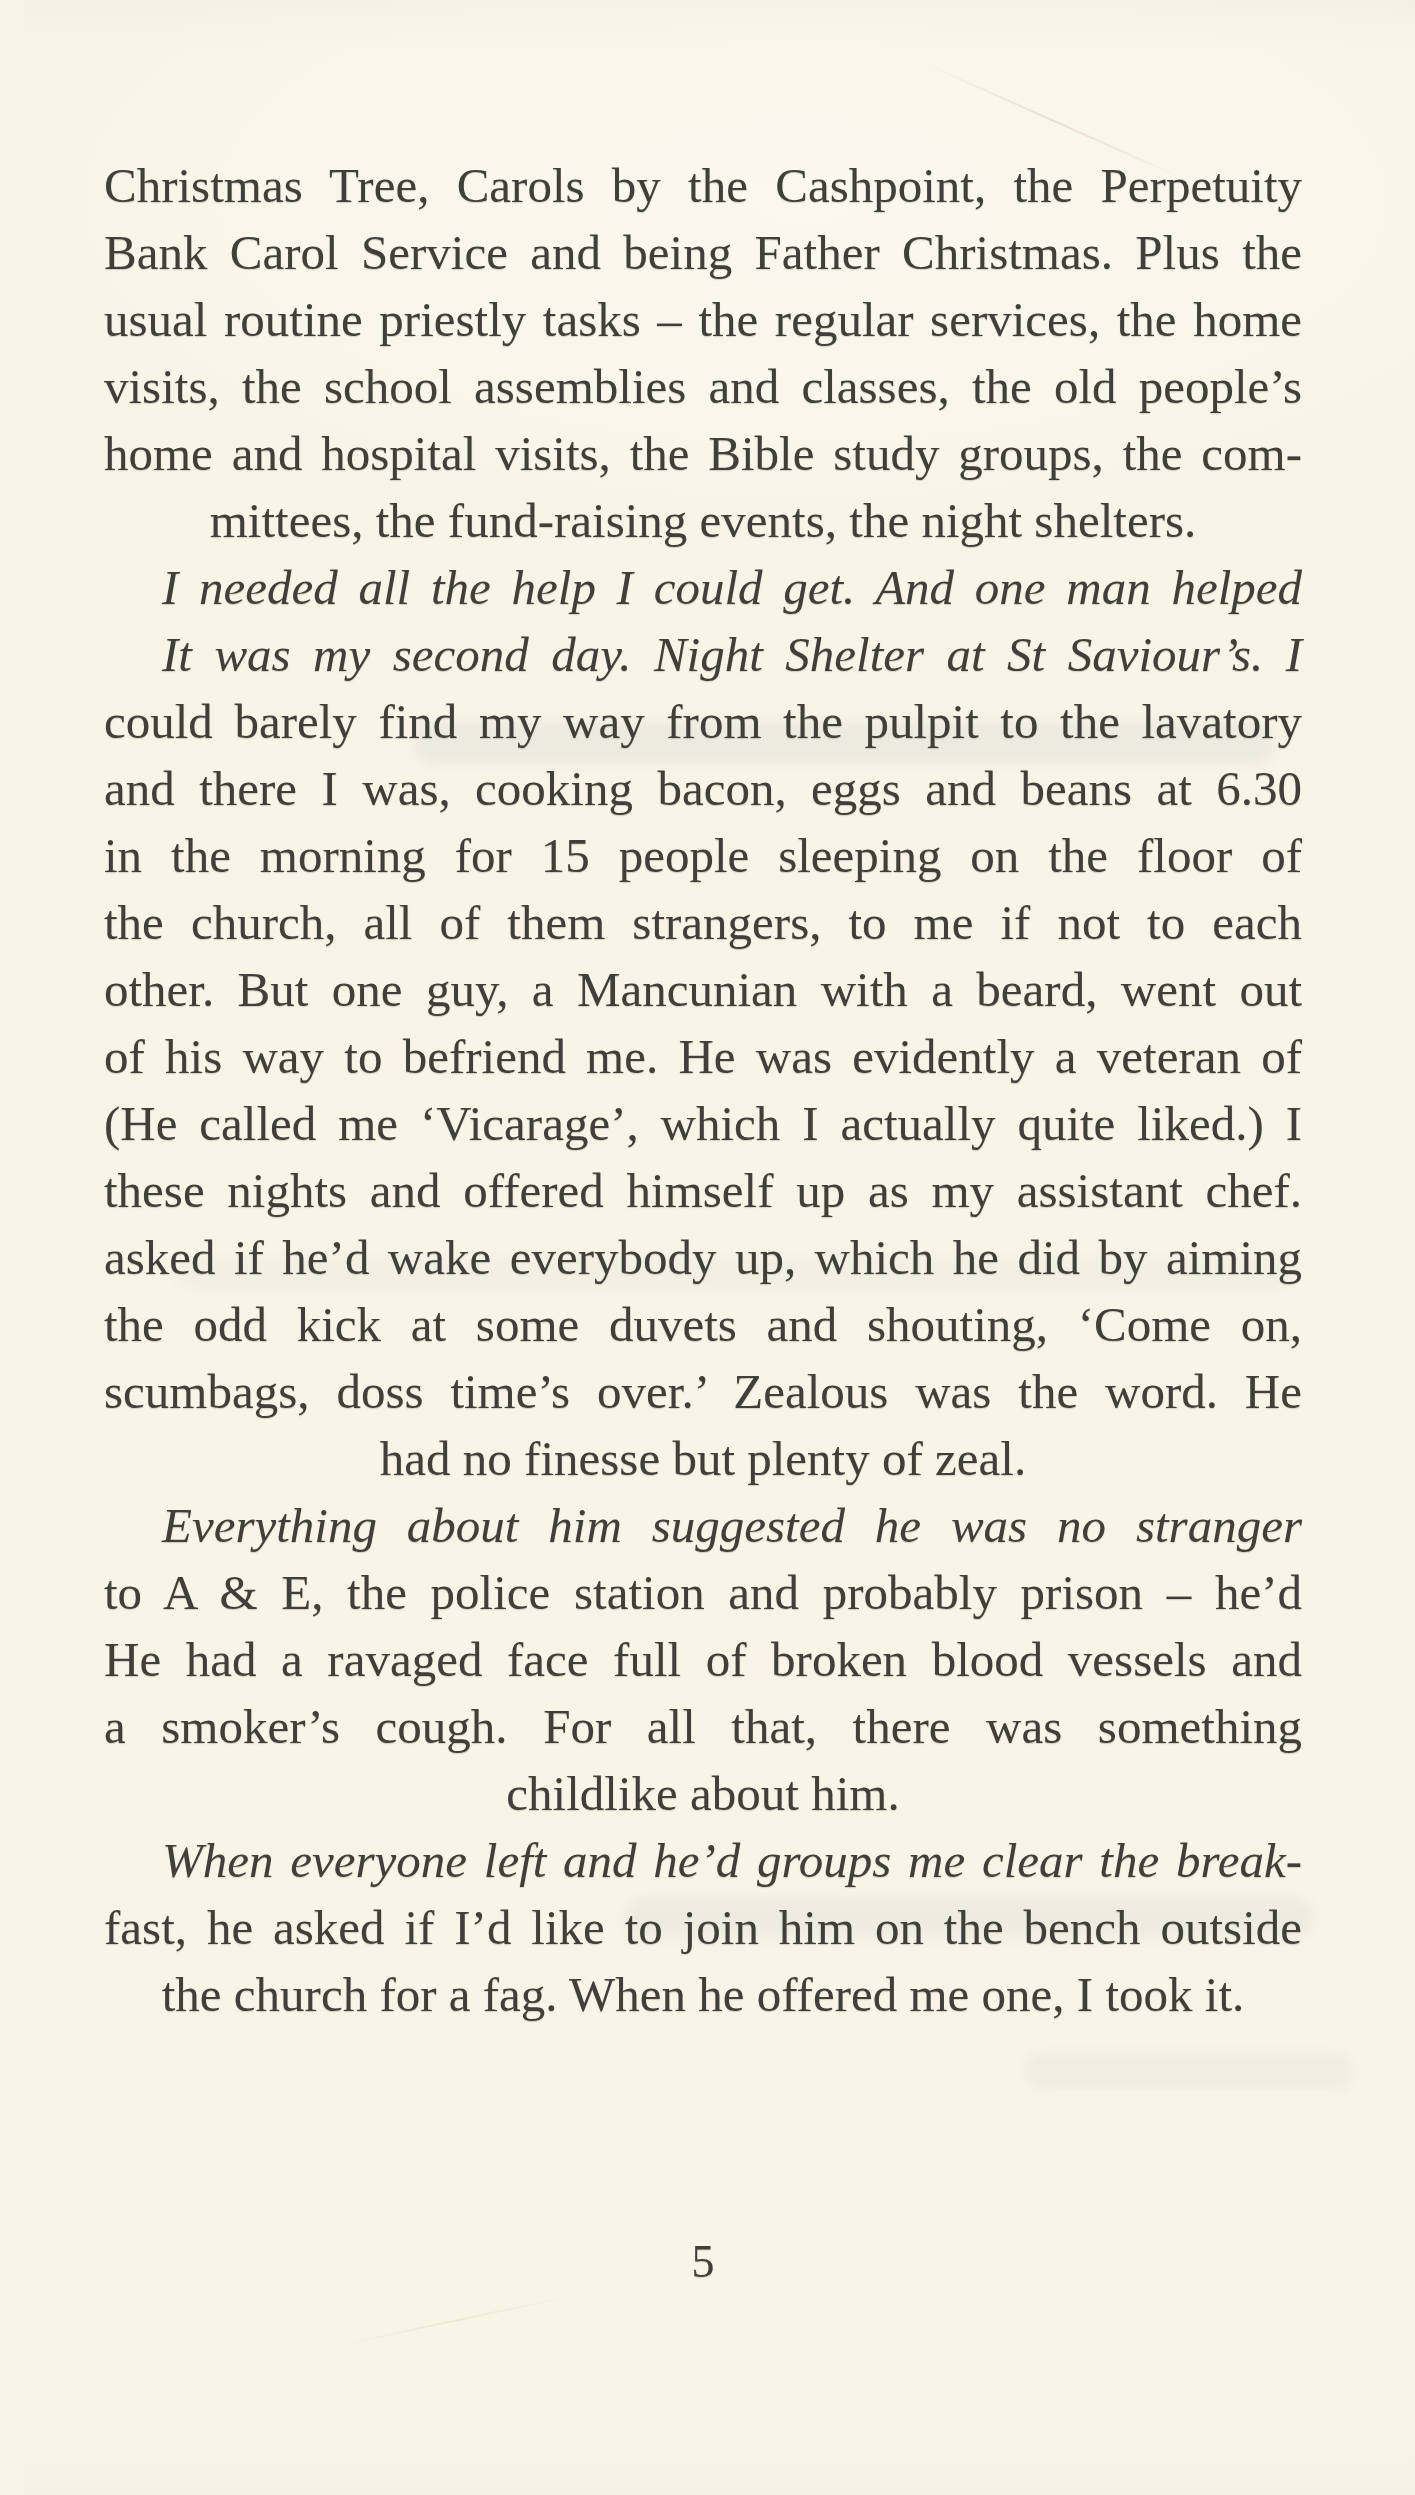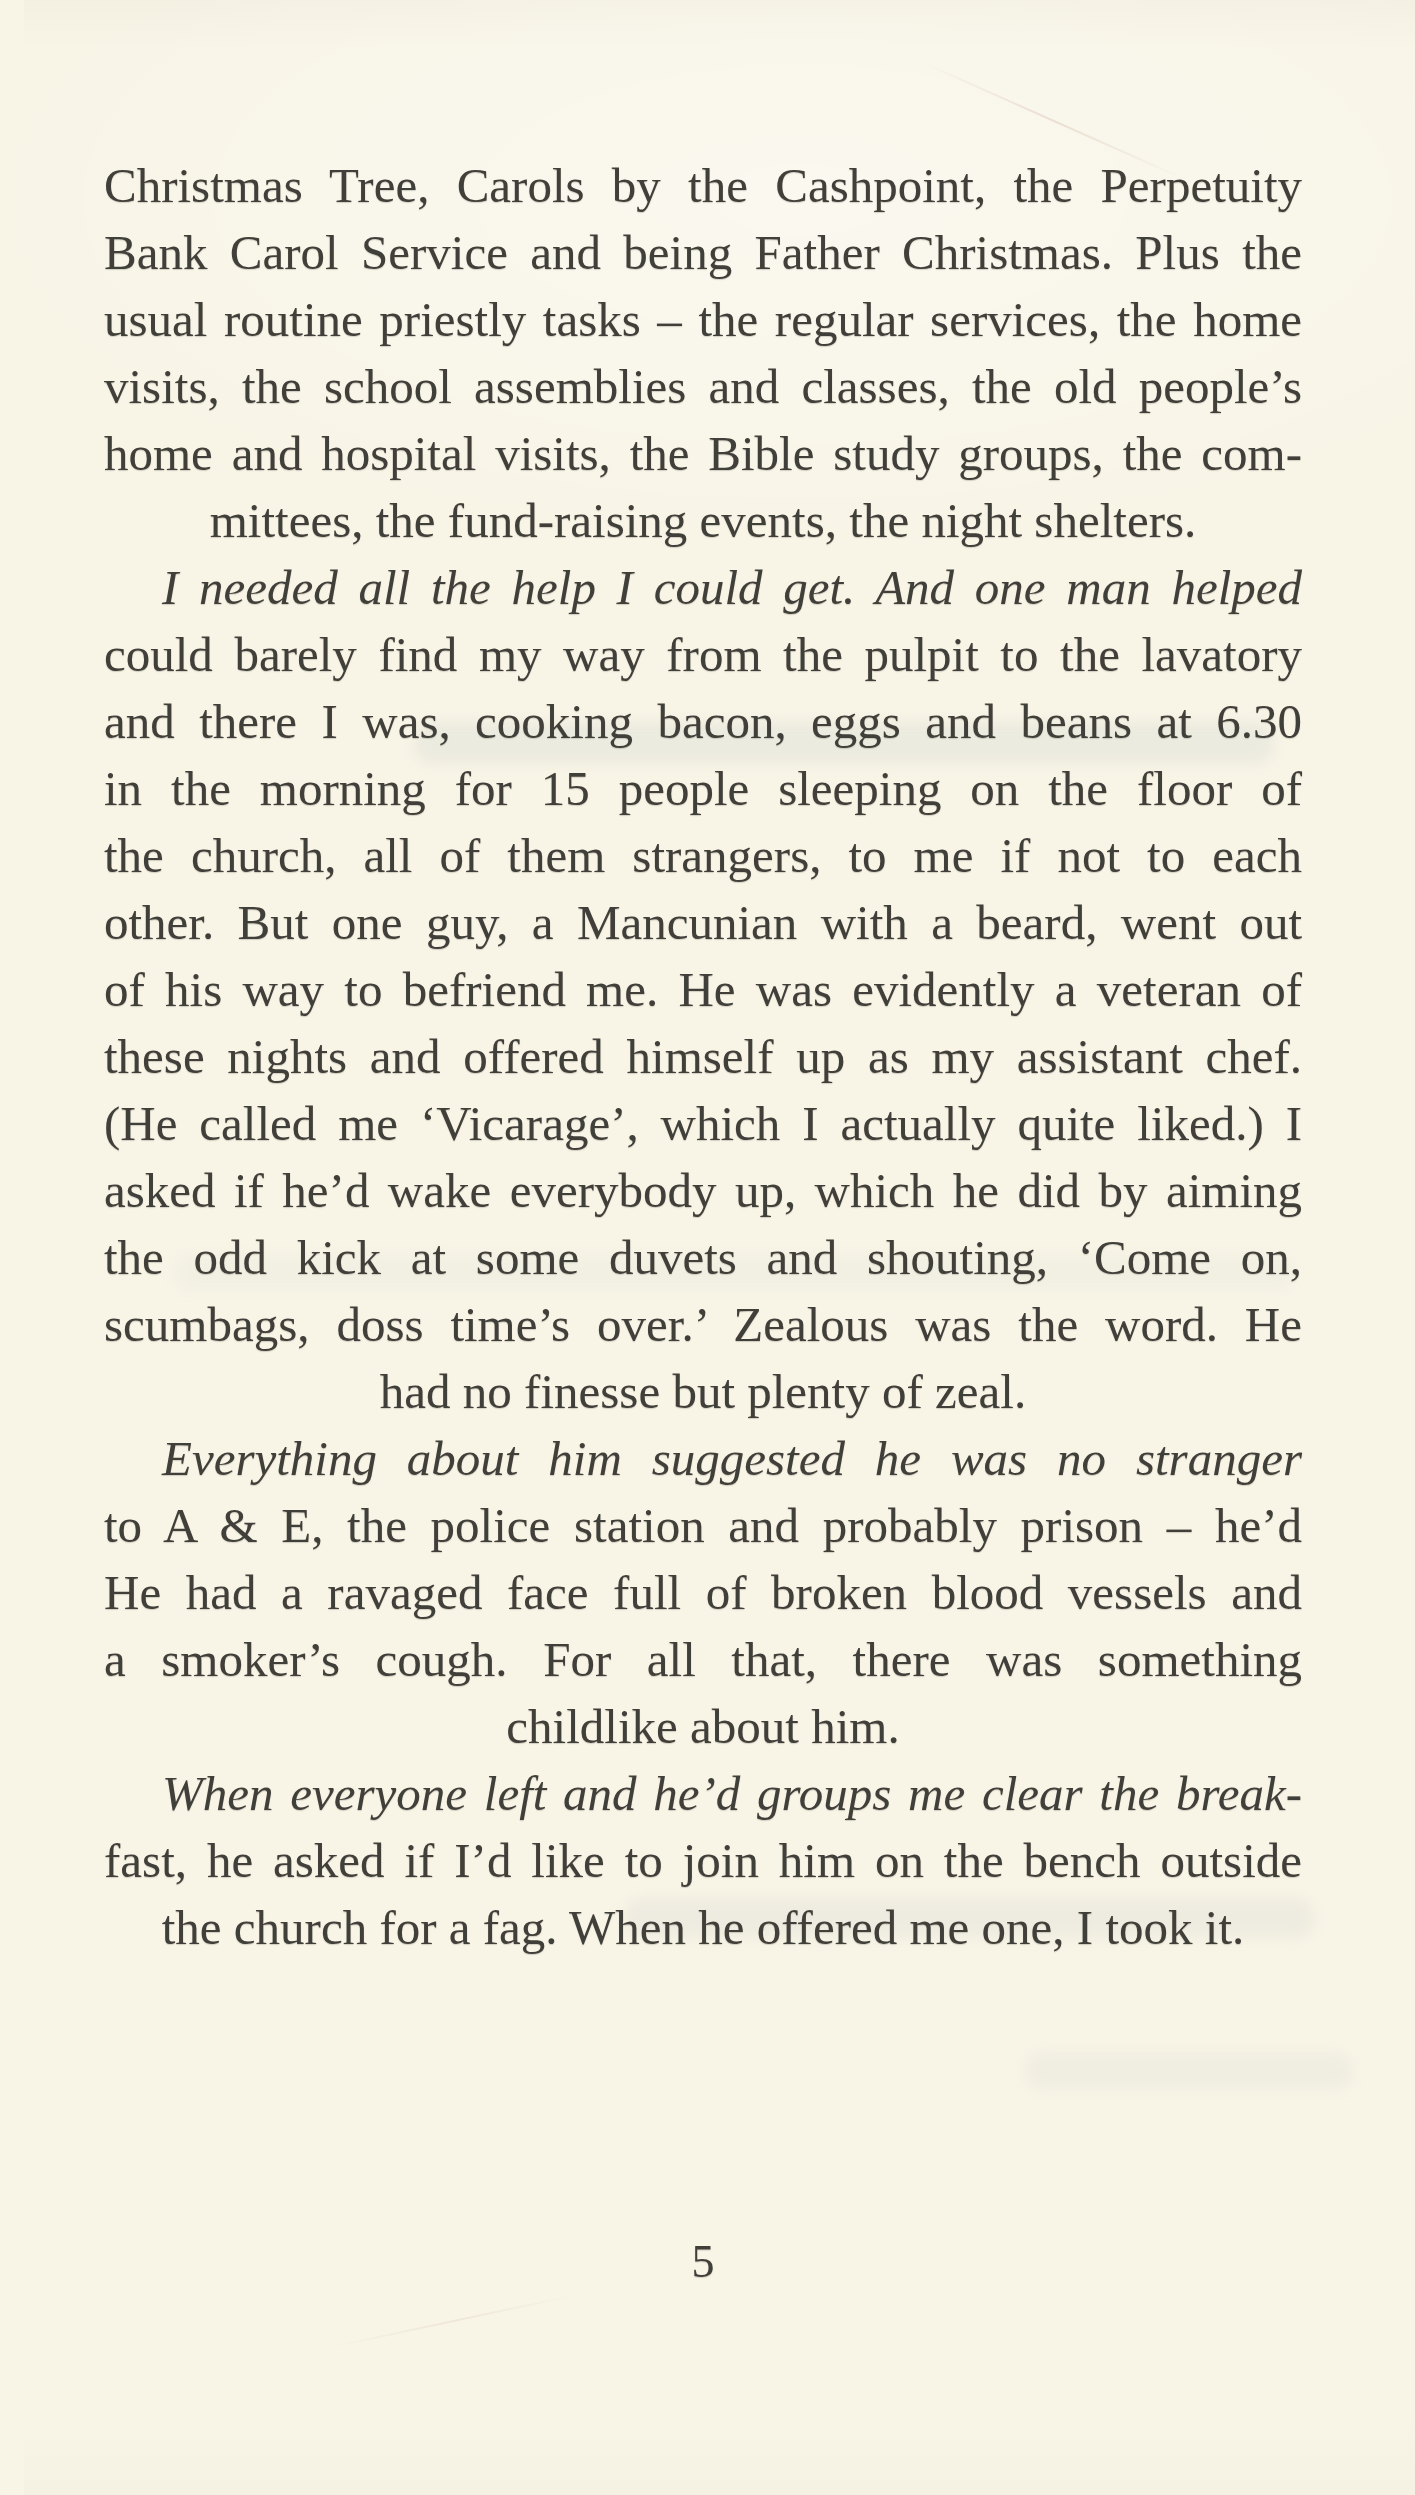--- a/index.html
+++ b/index.html
@@ -94,28 +94,29 @@
         <div class="line just">Bank Carol Service and being Father Christmas. Plus the</div>
         <div class="line just">usual routine priestly tasks – the regular services, the home</div>
         <div class="line just">visits, the school assemblies and classes, the old people’s</div>
         <div class="line just">home and hospital visits, the Bible study groups, the com-</div>
         <div class="line">mittees, the fund-raising events, the night shelters.</div>
       </div>
       <div class="paragraph">
         <div class="line just indent">I needed all the help I could get. And one man helped</div>
       </div>
       <div class="paragraph">
+        <div class="line just indent">It was my second day. Night Shelter at St Saviour’s. I</div>
         <div class="line just">could barely find my way from the pulpit to the lavatory</div>
         <div class="line just">and there I was, cooking bacon, eggs and beans at 6.30</div>
         <div class="line just">in the morning for 15 people sleeping on the floor of</div>
         <div class="line just">the church, all of them strangers, to me if not to each</div>
         <div class="line just">other. But one guy, a Mancunian with a beard, went out</div>
         <div class="line just">of his way to befriend me. He was evidently a veteran of</div>
+        <div class="line just">(He called me ‘Vicarage’, which I actually quite liked.) I</div>
         <div class="line just">these nights and offered himself up as my assistant chef.</div>
-        <div class="line just">(He called me ‘Vicarage’, which I actually quite liked.) I</div>
         <div class="line just">asked if he’d wake everybody up, which he did by aiming</div>
         <div class="line just">the odd kick at some duvets and shouting, ‘Come on,</div>
         <div class="line just">scumbags, doss time’s over.’ Zealous was the word. He</div>
         <div class="line">had no finesse but plenty of zeal.</div>
       </div>
       <div class="paragraph">
         <div class="line just indent">Everything about him suggested he was no stranger</div>
         <div class="line just">to A &amp; E, the police station and probably prison – he’d</div>
         <div class="line just">He had a ravaged face full of broken blood vessels and</div>
         <div class="line just">a smoker’s cough. For all that, there was something</div>

